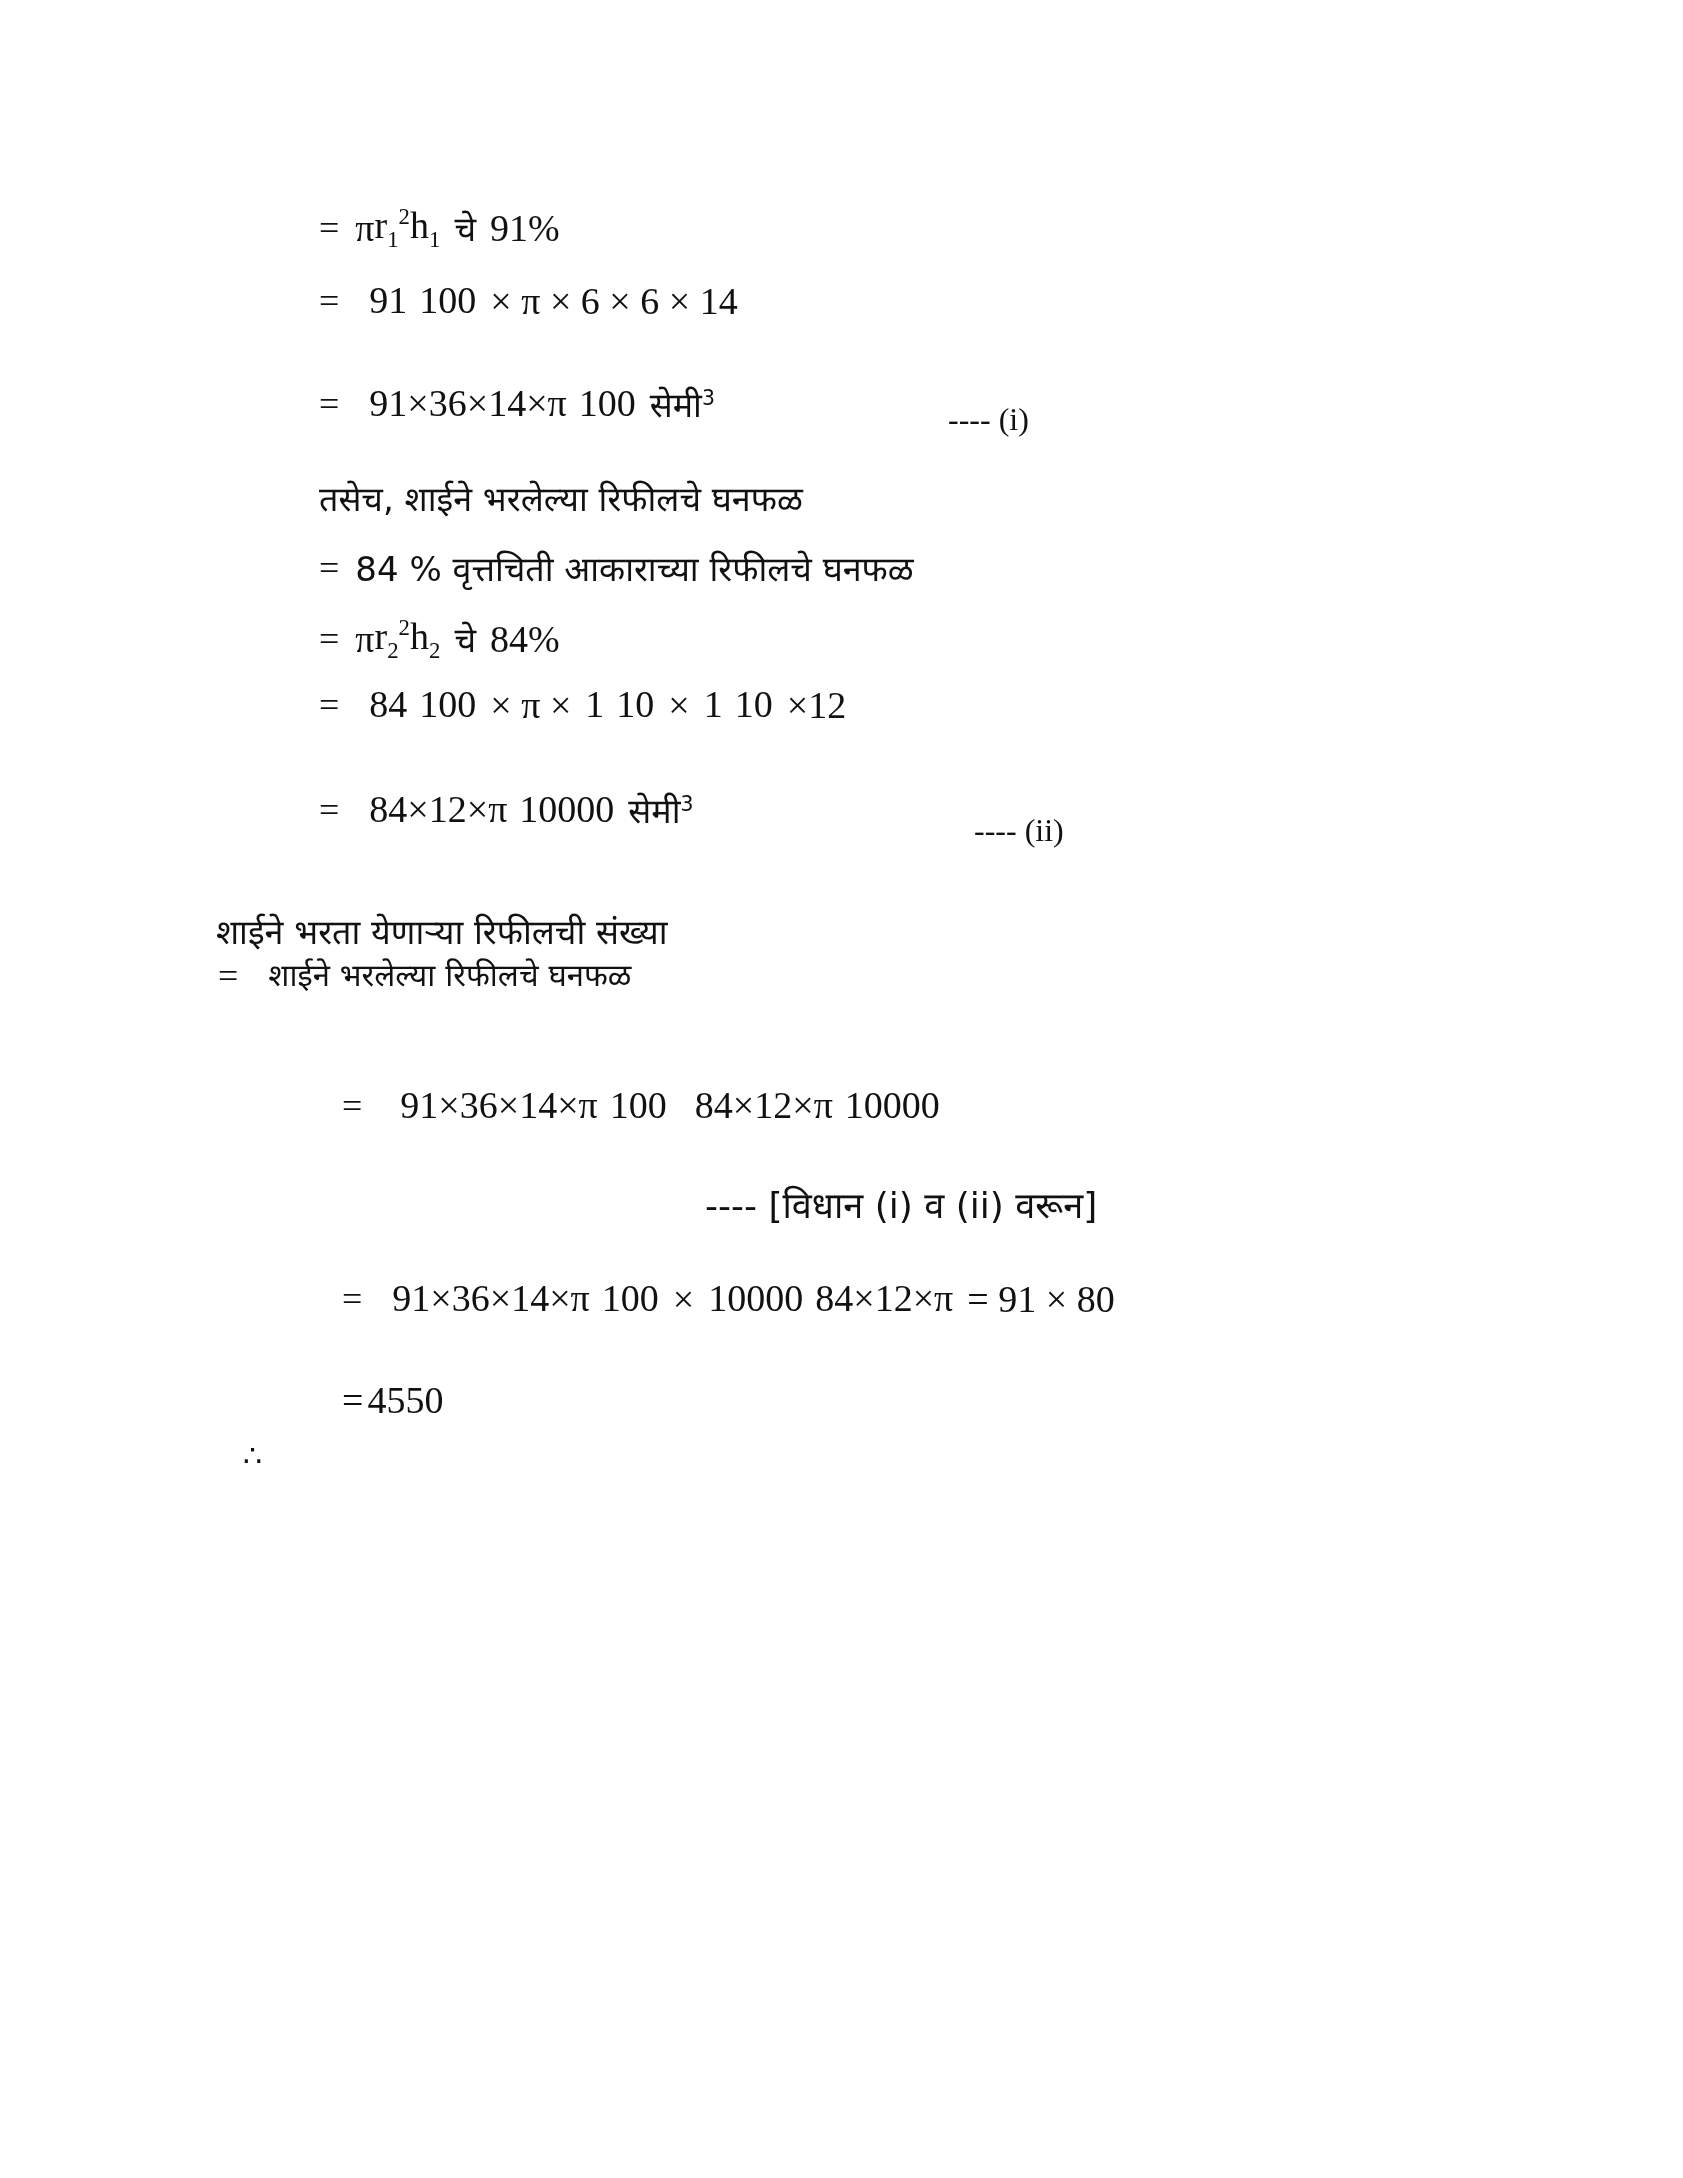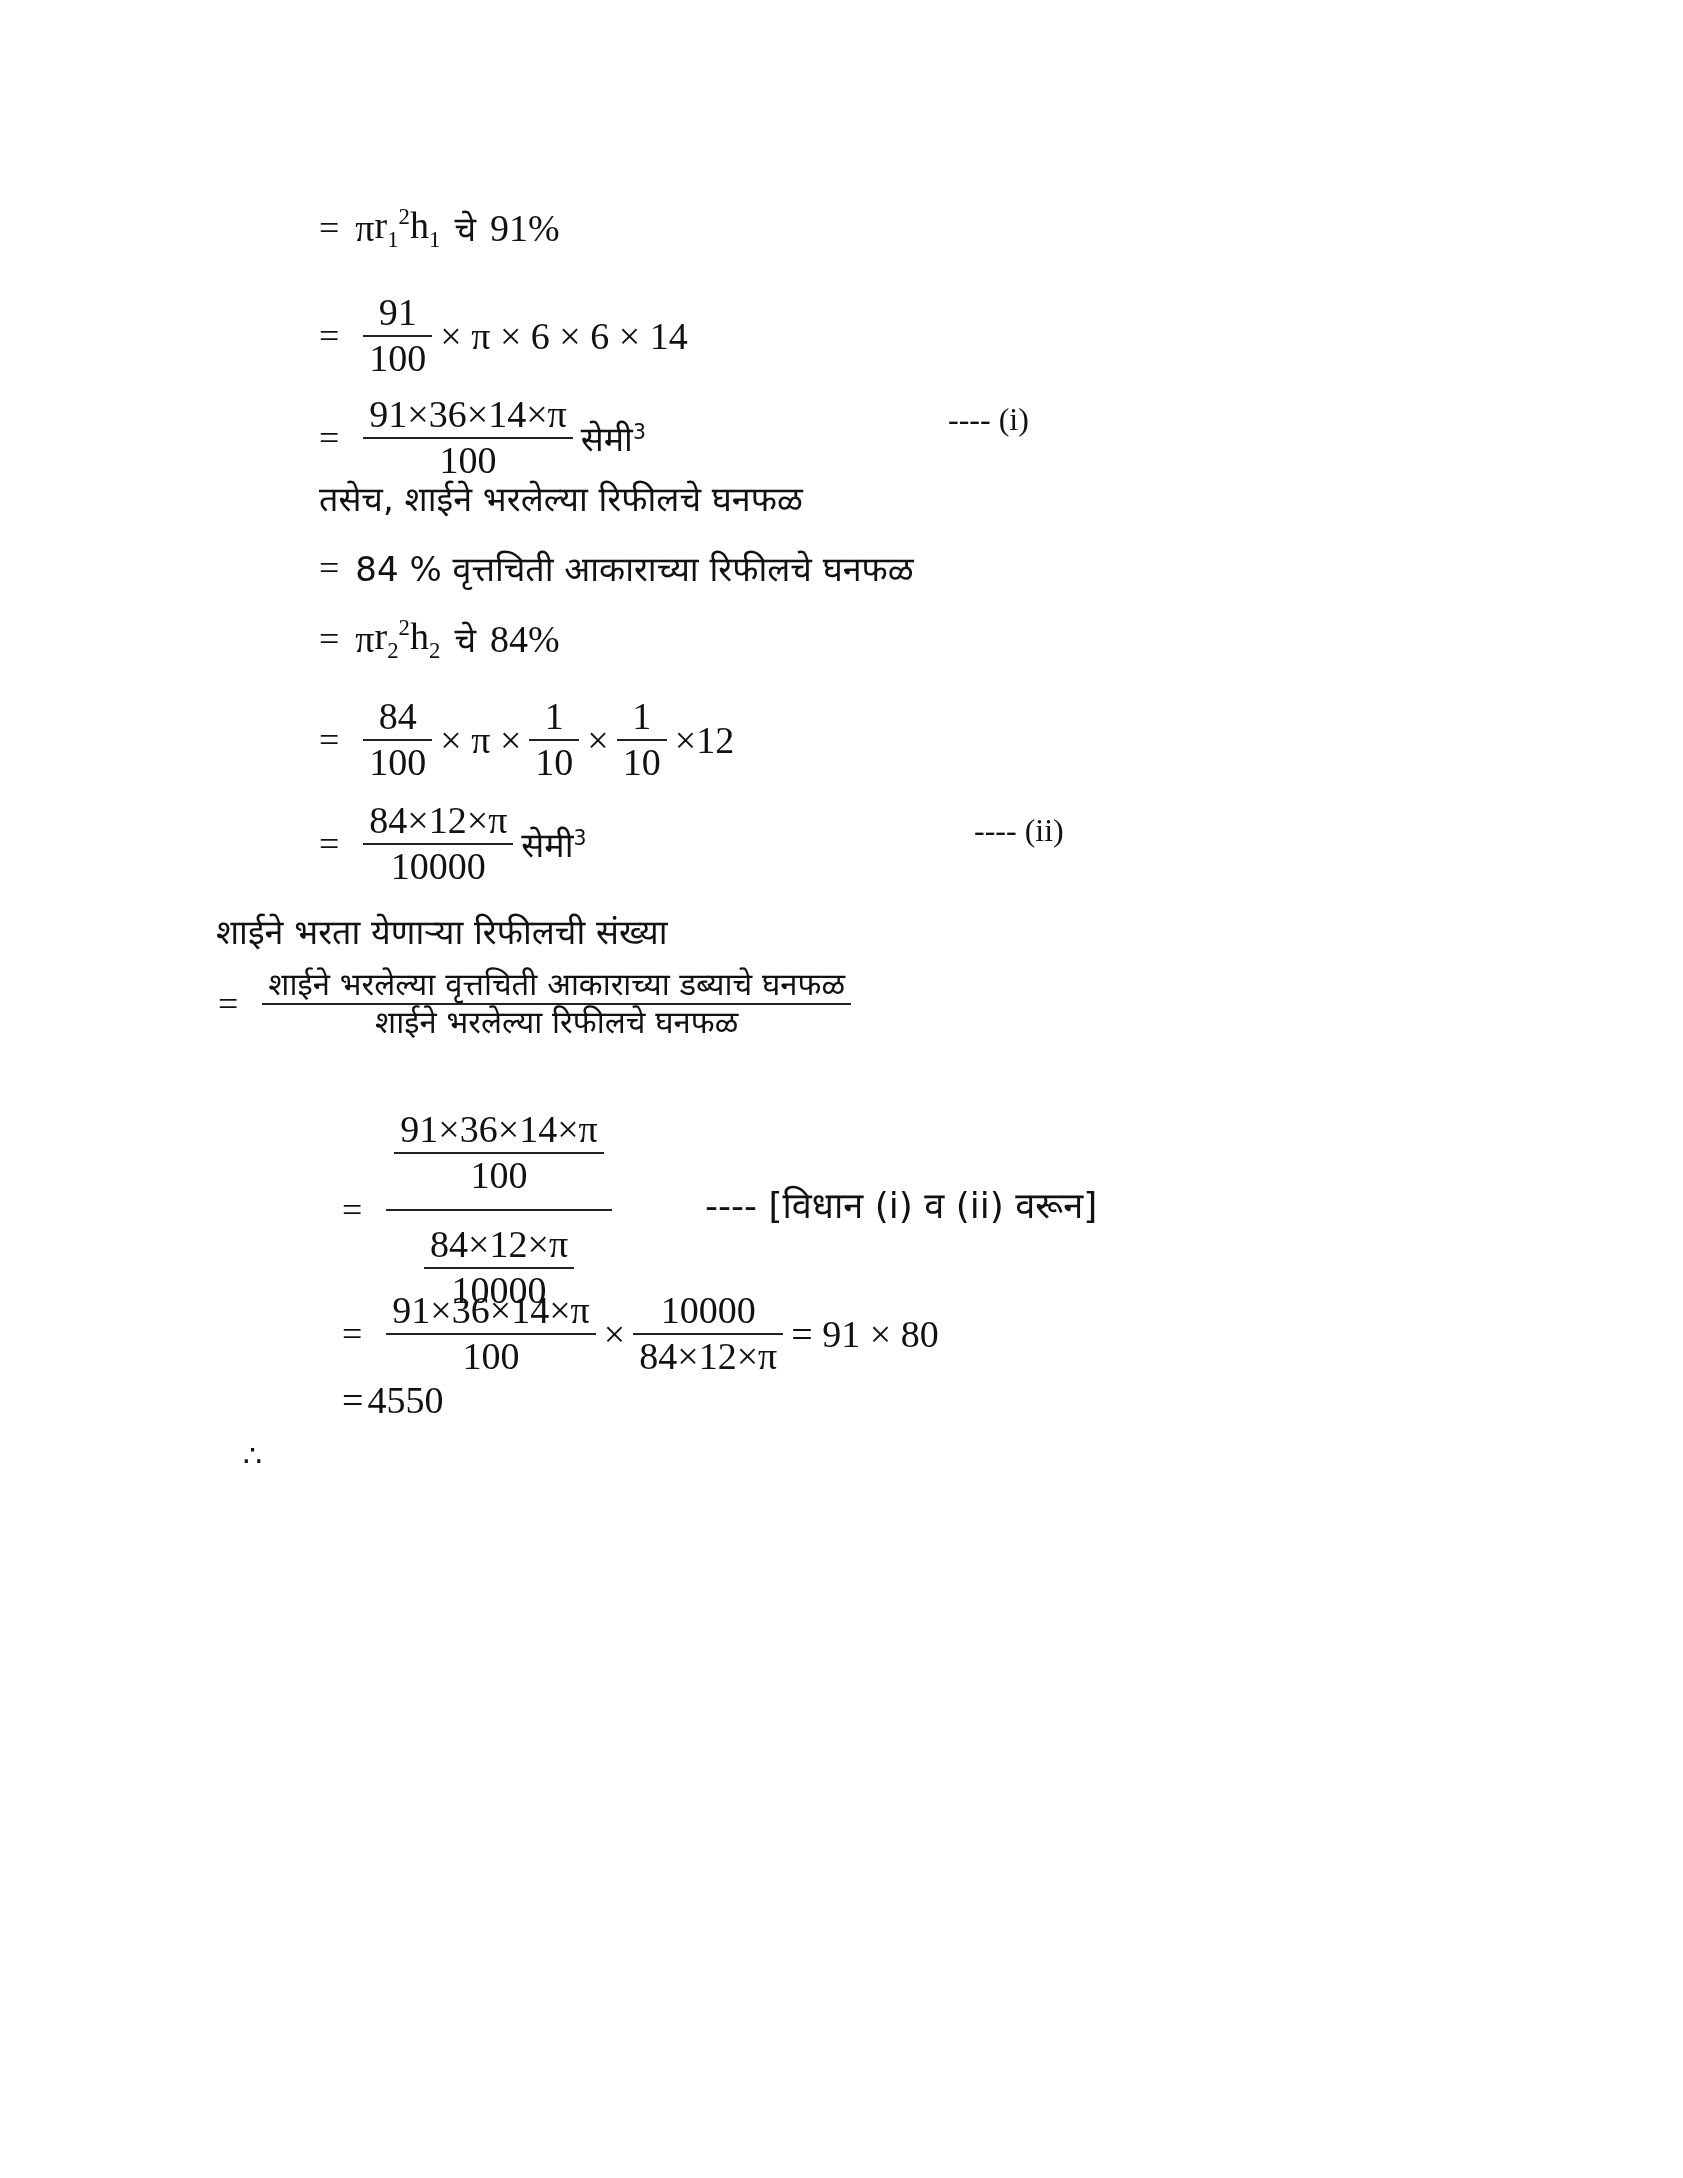--- a/index.html
+++ b/index.html
@@ -3,21 +3,21 @@
 <meta charset="utf-8">
 <style>
   html, body { margin: 0; padding: 0; background: #ffffff; }
   body { width: 1683px; height: 2178px; position: relative; overflow: hidden;
          font-family: "Liberation Serif", "DejaVu Serif", serif; color: #111; }
   .line { position: absolute; display: flex; align-items: center; white-space: nowrap; }
   .math { font-family: "Liberation Serif", serif; font-size: 38px; }
   .dev { font-family: "DejaVu Sans", sans-serif; font-size: 34px; }
   .dev.bold { font-weight: bold; }
   .eq { margin-right: 16px; font-size: 36px; }
-  .frac { display: inline-flex; flex-direction: column; align-items: center; vertical-align: middle; margin: 12px 8px; }
+  .frac { display: inline-flex; flex-direction: row; align-items: center; vertical-align: middle; margin: 0 8px; }
   .frac .num, .frac .den { padding: 0 6px; line-height: 1.15; }
   .frac .bar { align-self: stretch; border-top: 2px solid #222; height: 0; }
   .tag { position: absolute; font-size: 32px; }
   sup { font-size: 60%; }
   sub { font-size: 60%; }
   .gap { display: inline-block; width: 14px; }
 </style>
 </head>
 <body>
 
@@ -102,21 +102,20 @@
   </span>
   <span class="dev"><span>सेमी</span><sup>3</sup></span>
 </div>
 <div class="tag math" style="left:926px; top:812px;margin-left:48px;">---- (ii)</div>
 
 <div class="line dev" style="left:216px; top:908px;">शाईने भरता येणाऱ्या रिफीलची संख्या</div>
 
 <div class="line" style="left:218px; top:955px;">
   <span class="eq math">=</span>
   <span class="frac dev" style="font-size:31px;">
-    <span class="num">शाईने भरलेल्या वृत्तचिती आकाराच्या डब्याचे घनफळ</span>
     <span class="bar"></span>
     <span class="den">शाईने भरलेल्या रिफीलचे घनफळ</span>
   </span>
 </div>
 
 <div class="line math" style="left:342px; top:1084px;">
   <span class="eq">=</span>
   <span class="frac">
     <span class="frac">
       <span class="num">91×36×14×π</span>

